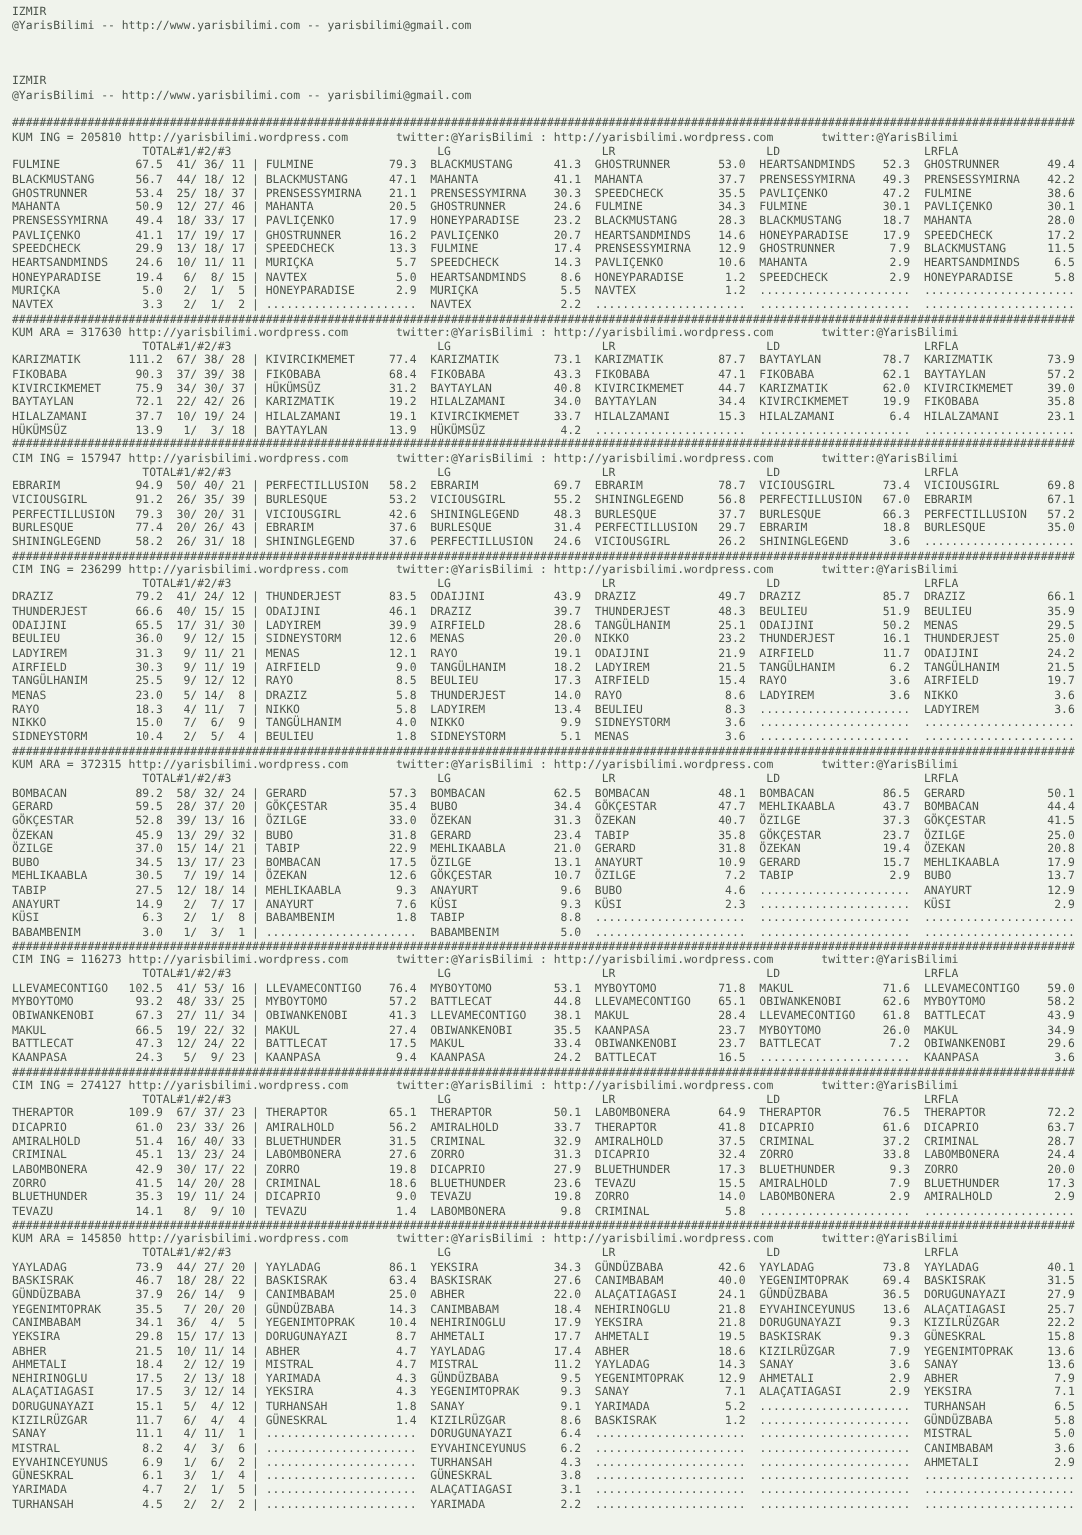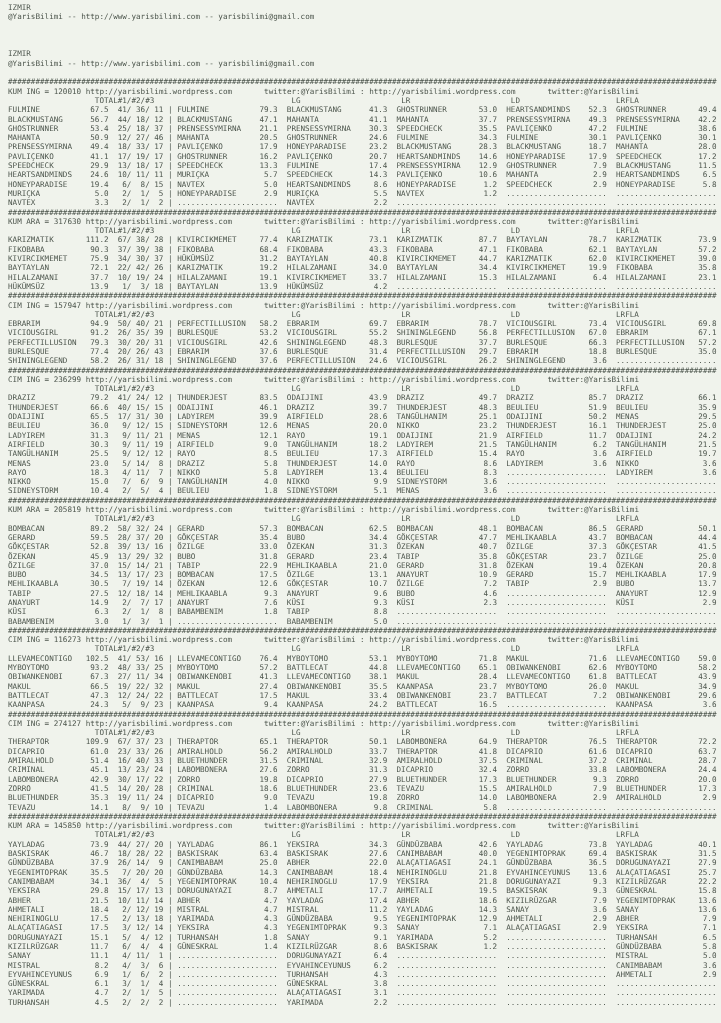--- a/index.html
+++ b/index.html
@@ -24,21 +24,21 @@
 <div>
   <pre id="report" style="color: rgb(76, 85, 76);"><span>IZMIR</span>
 <span>@YarisBilimi -- http://www.yarisbilimi.com -- yarisbilimi@gmail.com</span>
 
 
 
 <span>IZMIR</span>
 <span>@YarisBilimi -- http://www.yarisbilimi.com -- yarisbilimi@gmail.com</span>
 
 <span>###########################################################################################################################################################</span>
-<span><span>KUM ING = 120010</span> <span>http://yarisbilimi.wordpress.com</span>       <span>twitter:@YarisBilimi</span> : <span>http://yarisbilimi.wordpress.com</span>       <span>twitter:@YarisBilimi</span></span>
+<span><span>KUM ING = 205810</span> <span>http://yarisbilimi.wordpress.com</span>       <span>twitter:@YarisBilimi</span> : <span>http://yarisbilimi.wordpress.com</span>       <span>twitter:@YarisBilimi</span></span>
 <span><span class="c24">TOTAL</span><span class="c16">#1/#2/#3</span><span class="c24">LG</span><span class="c24">LR</span><span class="c24">LD</span><span class="c24">LRF</span><span>LA</span></span>
 <span><span class="c16">FULMINE</span><span class="fv">67.5</span><span class="g2"></span><span class="fp">41/ 36/ 11</span> | <span class="c16">FULMINE</span><span class="fv">79.3</span><span class="g2"></span><span class="c16">BLACKMUSTANG</span><span class="fv">41.3</span><span class="g2"></span><span class="c16">GHOSTRUNNER</span><span class="fv">53.0</span><span class="g2"></span><span class="c16">HEARTSANDMINDS</span><span class="fv">52.3</span><span class="g2"></span><span class="c16">GHOSTRUNNER</span><span class="fv">49.4</span><span class="g2"></span></span>
 <span><span class="c16">BLACKMUSTANG</span><span class="fv">56.7</span><span class="g2"></span><span class="fp">44/ 18/ 12</span> | <span class="c16">BLACKMUSTANG</span><span class="fv">47.1</span><span class="g2"></span><span class="c16">MAHANTA</span><span class="fv">41.1</span><span class="g2"></span><span class="c16">MAHANTA</span><span class="fv">37.7</span><span class="g2"></span><span class="c16">PRENSESSYMIRNA</span><span class="fv">49.3</span><span class="g2"></span><span class="c16">PRENSESSYMIRNA</span><span class="fv">42.2</span><span class="g2"></span></span>
 <span><span class="c16">GHOSTRUNNER</span><span class="fv">53.4</span><span class="g2"></span><span class="fp">25/ 18/ 37</span> | <span class="c16">PRENSESSYMIRNA</span><span class="fv">21.1</span><span class="g2"></span><span class="c16">PRENSESSYMIRNA</span><span class="fv">30.3</span><span class="g2"></span><span class="c16">SPEEDCHECK</span><span class="fv">35.5</span><span class="g2"></span><span class="c16">PAVLIÇENKO</span><span class="fv">47.2</span><span class="g2"></span><span class="c16">FULMINE</span><span class="fv">38.6</span><span class="g2"></span></span>
 <span><span class="c16">MAHANTA</span><span class="fv">50.9</span><span class="g2"></span><span class="fp">12/ 27/ 46</span> | <span class="c16">MAHANTA</span><span class="fv">20.5</span><span class="g2"></span><span class="c16">GHOSTRUNNER</span><span class="fv">24.6</span><span class="g2"></span><span class="c16">FULMINE</span><span class="fv">34.3</span><span class="g2"></span><span class="c16">FULMINE</span><span class="fv">30.1</span><span class="g2"></span><span class="c16">PAVLIÇENKO</span><span class="fv">30.1</span><span class="g2"></span></span>
 <span><span class="c16">PRENSESSYMIRNA</span><span class="fv">49.4</span><span class="g2"></span><span class="fp">18/ 33/ 17</span> | <span class="c16">PAVLIÇENKO</span><span class="fv">17.9</span><span class="g2"></span><span class="c16">HONEYPARADISE</span><span class="fv">23.2</span><span class="g2"></span><span class="c16">BLACKMUSTANG</span><span class="fv">28.3</span><span class="g2"></span><span class="c16">BLACKMUSTANG</span><span class="fv">18.7</span><span class="g2"></span><span class="c16">MAHANTA</span><span class="fv">28.0</span><span class="g2"></span></span>
 <span><span class="c16">PAVLIÇENKO</span><span class="fv">41.1</span><span class="g2"></span><span class="fp">17/ 19/ 17</span> | <span class="c16">GHOSTRUNNER</span><span class="fv">16.2</span><span class="g2"></span><span class="c16">PAVLIÇENKO</span><span class="fv">20.7</span><span class="g2"></span><span class="c16">HEARTSANDMINDS</span><span class="fv">14.6</span><span class="g2"></span><span class="c16">HONEYPARADISE</span><span class="fv">17.9</span><span class="g2"></span><span class="c16">SPEEDCHECK</span><span class="fv">17.2</span><span class="g2"></span></span>
 <span><span class="c16">SPEEDCHECK</span><span class="fv">29.9</span><span class="g2"></span><span class="fp">13/ 18/ 17</span> | <span class="c16">SPEEDCHECK</span><span class="fv">13.3</span><span class="g2"></span><span class="c16">FULMINE</span><span class="fv">17.4</span><span class="g2"></span><span class="c16">PRENSESSYMIRNA</span><span class="fv">12.9</span><span class="g2"></span><span class="c16">GHOSTRUNNER</span><span class="fv">7.9</span><span class="g2"></span><span class="c16">BLACKMUSTANG</span><span class="fv">11.5</span><span class="g2"></span></span>
 <span><span class="c16">HEARTSANDMINDS</span><span class="fv">24.6</span><span class="g2"></span><span class="fp">10/ 11/ 11</span> | <span class="c16">MURIÇKA</span><span class="fv">5.7</span><span class="g2"></span><span class="c16">SPEEDCHECK</span><span class="fv">14.3</span><span class="g2"></span><span class="c16">PAVLIÇENKO</span><span class="fv">10.6</span><span class="g2"></span><span class="c16">MAHANTA</span><span class="fv">2.9</span><span class="g2"></span><span class="c16">HEARTSANDMINDS</span><span class="fv">6.5</span><span class="g2"></span></span>
 <span><span class="c16">HONEYPARADISE</span><span class="fv">19.4</span><span class="g2"></span><span class="fp"> 6/  8/ 15</span> | <span class="c16">NAVTEX</span><span class="fv">5.0</span><span class="g2"></span><span class="c16">HEARTSANDMINDS</span><span class="fv">8.6</span><span class="g2"></span><span class="c16">HONEYPARADISE</span><span class="fv">1.2</span><span class="g2"></span><span class="c16">SPEEDCHECK</span><span class="fv">2.9</span><span class="g2"></span><span class="c16">HONEYPARADISE</span><span class="fv">5.8</span><span class="g2"></span></span>
@@ -69,21 +69,21 @@
 <span><span class="c16">ODAIJINI</span><span class="fv">65.5</span><span class="g2"></span><span class="fp">17/ 31/ 30</span> | <span class="c16">LADYIREM</span><span class="fv">39.9</span><span class="g2"></span><span class="c16">AIRFIELD</span><span class="fv">28.6</span><span class="g2"></span><span class="c16">TANGÜLHANIM</span><span class="fv">25.1</span><span class="g2"></span><span class="c16">ODAIJINI</span><span class="fv">50.2</span><span class="g2"></span><span class="c16">MENAS</span><span class="fv">29.5</span><span class="g2"></span></span>
 <span><span class="c16">BEULIEU</span><span class="fv">36.0</span><span class="g2"></span><span class="fp"> 9/ 12/ 15</span> | <span class="c16">SIDNEYSTORM</span><span class="fv">12.6</span><span class="g2"></span><span class="c16">MENAS</span><span class="fv">20.0</span><span class="g2"></span><span class="c16">NIKKO</span><span class="fv">23.2</span><span class="g2"></span><span class="c16">THUNDERJEST</span><span class="fv">16.1</span><span class="g2"></span><span class="c16">THUNDERJEST</span><span class="fv">25.0</span><span class="g2"></span></span>
 <span><span class="c16">LADYIREM</span><span class="fv">31.3</span><span class="g2"></span><span class="fp"> 9/ 11/ 21</span> | <span class="c16">MENAS</span><span class="fv">12.1</span><span class="g2"></span><span class="c16">RAYO</span><span class="fv">19.1</span><span class="g2"></span><span class="c16">ODAIJINI</span><span class="fv">21.9</span><span class="g2"></span><span class="c16">AIRFIELD</span><span class="fv">11.7</span><span class="g2"></span><span class="c16">ODAIJINI</span><span class="fv">24.2</span><span class="g2"></span></span>
 <span><span class="c16">AIRFIELD</span><span class="fv">30.3</span><span class="g2"></span><span class="fp"> 9/ 11/ 19</span> | <span class="c16">AIRFIELD</span><span class="fv">9.0</span><span class="g2"></span><span class="c16">TANGÜLHANIM</span><span class="fv">18.2</span><span class="g2"></span><span class="c16">LADYIREM</span><span class="fv">21.5</span><span class="g2"></span><span class="c16">TANGÜLHANIM</span><span class="fv">6.2</span><span class="g2"></span><span class="c16">TANGÜLHANIM</span><span class="fv">21.5</span><span class="g2"></span></span>
 <span><span class="c16">TANGÜLHANIM</span><span class="fv">25.5</span><span class="g2"></span><span class="fp"> 9/ 12/ 12</span> | <span class="c16">RAYO</span><span class="fv">8.5</span><span class="g2"></span><span class="c16">BEULIEU</span><span class="fv">17.3</span><span class="g2"></span><span class="c16">AIRFIELD</span><span class="fv">15.4</span><span class="g2"></span><span class="c16">RAYO</span><span class="fv">3.6</span><span class="g2"></span><span class="c16">AIRFIELD</span><span class="fv">19.7</span><span class="g2"></span></span>
 <span><span class="c16">MENAS</span><span class="fv">23.0</span><span class="g2"></span><span class="fp"> 5/ 14/  8</span> | <span class="c16">DRAZIZ</span><span class="fv">5.8</span><span class="g2"></span><span class="c16">THUNDERJEST</span><span class="fv">14.0</span><span class="g2"></span><span class="c16">RAYO</span><span class="fv">8.6</span><span class="g2"></span><span class="c16">LADYIREM</span><span class="fv">3.6</span><span class="g2"></span><span class="c16">NIKKO</span><span class="fv">3.6</span><span class="g2"></span></span>
 <span><span class="c16">RAYO</span><span class="fv">18.3</span><span class="g2"></span><span class="fp"> 4/ 11/  7</span> | <span class="c16">NIKKO</span><span class="fv">5.8</span><span class="g2"></span><span class="c16">LADYIREM</span><span class="fv">13.4</span><span class="g2"></span><span class="c16">BEULIEU</span><span class="fv">8.3</span><span class="g2"></span><span>......................</span><span class="g2"></span><span class="c16">LADYIREM</span><span class="fv">3.6</span><span class="g2"></span></span>
 <span><span class="c16">NIKKO</span><span class="fv">15.0</span><span class="g2"></span><span class="fp"> 7/  6/  9</span> | <span class="c16">TANGÜLHANIM</span><span class="fv">4.0</span><span class="g2"></span><span class="c16">NIKKO</span><span class="fv">9.9</span><span class="g2"></span><span class="c16">SIDNEYSTORM</span><span class="fv">3.6</span><span class="g2"></span><span>......................</span><span class="g2"></span><span>......................</span><span class="g2"></span></span>
 <span><span class="c16">SIDNEYSTORM</span><span class="fv">10.4</span><span class="g2"></span><span class="fp"> 2/  5/  4</span> | <span class="c16">BEULIEU</span><span class="fv">1.8</span><span class="g2"></span><span class="c16">SIDNEYSTORM</span><span class="fv">5.1</span><span class="g2"></span><span class="c16">MENAS</span><span class="fv">3.6</span><span class="g2"></span><span>......................</span><span class="g2"></span><span>......................</span><span class="g2"></span></span>
 <span>###########################################################################################################################################################</span>
-<span><span>KUM ARA = 205819</span> <span>http://yarisbilimi.wordpress.com</span>       <span>twitter:@YarisBilimi</span> : <span>http://yarisbilimi.wordpress.com</span>       <span>twitter:@YarisBilimi</span></span>
+<span><span>KUM ARA = 372315</span> <span>http://yarisbilimi.wordpress.com</span>       <span>twitter:@YarisBilimi</span> : <span>http://yarisbilimi.wordpress.com</span>       <span>twitter:@YarisBilimi</span></span>
 <span><span class="c24">TOTAL</span><span class="c16">#1/#2/#3</span><span class="c24">LG</span><span class="c24">LR</span><span class="c24">LD</span><span class="c24">LRF</span><span>LA</span></span>
 <span><span class="c16">BOMBACAN</span><span class="fv">89.2</span><span class="g2"></span><span class="fp">58/ 32/ 24</span> | <span class="c16">GERARD</span><span class="fv">57.3</span><span class="g2"></span><span class="c16">BOMBACAN</span><span class="fv">62.5</span><span class="g2"></span><span class="c16">BOMBACAN</span><span class="fv">48.1</span><span class="g2"></span><span class="c16">BOMBACAN</span><span class="fv">86.5</span><span class="g2"></span><span class="c16">GERARD</span><span class="fv">50.1</span><span class="g2"></span></span>
 <span><span class="c16">GERARD</span><span class="fv">59.5</span><span class="g2"></span><span class="fp">28/ 37/ 20</span> | <span class="c16">GÖKÇESTAR</span><span class="fv">35.4</span><span class="g2"></span><span class="c16">BUBO</span><span class="fv">34.4</span><span class="g2"></span><span class="c16">GÖKÇESTAR</span><span class="fv">47.7</span><span class="g2"></span><span class="c16">MEHLIKAABLA</span><span class="fv">43.7</span><span class="g2"></span><span class="c16">BOMBACAN</span><span class="fv">44.4</span><span class="g2"></span></span>
 <span><span class="c16">GÖKÇESTAR</span><span class="fv">52.8</span><span class="g2"></span><span class="fp">39/ 13/ 16</span> | <span class="c16">ÖZILGE</span><span class="fv">33.0</span><span class="g2"></span><span class="c16">ÖZEKAN</span><span class="fv">31.3</span><span class="g2"></span><span class="c16">ÖZEKAN</span><span class="fv">40.7</span><span class="g2"></span><span class="c16">ÖZILGE</span><span class="fv">37.3</span><span class="g2"></span><span class="c16">GÖKÇESTAR</span><span class="fv">41.5</span><span class="g2"></span></span>
 <span><span class="c16">ÖZEKAN</span><span class="fv">45.9</span><span class="g2"></span><span class="fp">13/ 29/ 32</span> | <span class="c16">BUBO</span><span class="fv">31.8</span><span class="g2"></span><span class="c16">GERARD</span><span class="fv">23.4</span><span class="g2"></span><span class="c16">TABIP</span><span class="fv">35.8</span><span class="g2"></span><span class="c16">GÖKÇESTAR</span><span class="fv">23.7</span><span class="g2"></span><span class="c16">ÖZILGE</span><span class="fv">25.0</span><span class="g2"></span></span>
 <span><span class="c16">ÖZILGE</span><span class="fv">37.0</span><span class="g2"></span><span class="fp">15/ 14/ 21</span> | <span class="c16">TABIP</span><span class="fv">22.9</span><span class="g2"></span><span class="c16">MEHLIKAABLA</span><span class="fv">21.0</span><span class="g2"></span><span class="c16">GERARD</span><span class="fv">31.8</span><span class="g2"></span><span class="c16">ÖZEKAN</span><span class="fv">19.4</span><span class="g2"></span><span class="c16">ÖZEKAN</span><span class="fv">20.8</span><span class="g2"></span></span>
 <span><span class="c16">BUBO</span><span class="fv">34.5</span><span class="g2"></span><span class="fp">13/ 17/ 23</span> | <span class="c16">BOMBACAN</span><span class="fv">17.5</span><span class="g2"></span><span class="c16">ÖZILGE</span><span class="fv">13.1</span><span class="g2"></span><span class="c16">ANAYURT</span><span class="fv">10.9</span><span class="g2"></span><span class="c16">GERARD</span><span class="fv">15.7</span><span class="g2"></span><span class="c16">MEHLIKAABLA</span><span class="fv">17.9</span><span class="g2"></span></span>
 <span><span class="c16">MEHLIKAABLA</span><span class="fv">30.5</span><span class="g2"></span><span class="fp"> 7/ 19/ 14</span> | <span class="c16">ÖZEKAN</span><span class="fv">12.6</span><span class="g2"></span><span class="c16">GÖKÇESTAR</span><span class="fv">10.7</span><span class="g2"></span><span class="c16">ÖZILGE</span><span class="fv">7.2</span><span class="g2"></span><span class="c16">TABIP</span><span class="fv">2.9</span><span class="g2"></span><span class="c16">BUBO</span><span class="fv">13.7</span><span class="g2"></span></span>
 <span><span class="c16">TABIP</span><span class="fv">27.5</span><span class="g2"></span><span class="fp">12/ 18/ 14</span> | <span class="c16">MEHLIKAABLA</span><span class="fv">9.3</span><span class="g2"></span><span class="c16">ANAYURT</span><span class="fv">9.6</span><span class="g2"></span><span class="c16">BUBO</span><span class="fv">4.6</span><span class="g2"></span><span>......................</span><span class="g2"></span><span class="c16">ANAYURT</span><span class="fv">12.9</span><span class="g2"></span></span>
 <span><span class="c16">ANAYURT</span><span class="fv">14.9</span><span class="g2"></span><span class="fp"> 2/  7/ 17</span> | <span class="c16">ANAYURT</span><span class="fv">7.6</span><span class="g2"></span><span class="c16">KÜSI</span><span class="fv">9.3</span><span class="g2"></span><span class="c16">KÜSI</span><span class="fv">2.3</span><span class="g2"></span><span>......................</span><span class="g2"></span><span class="c16">KÜSI</span><span class="fv">2.9</span><span class="g2"></span></span>

